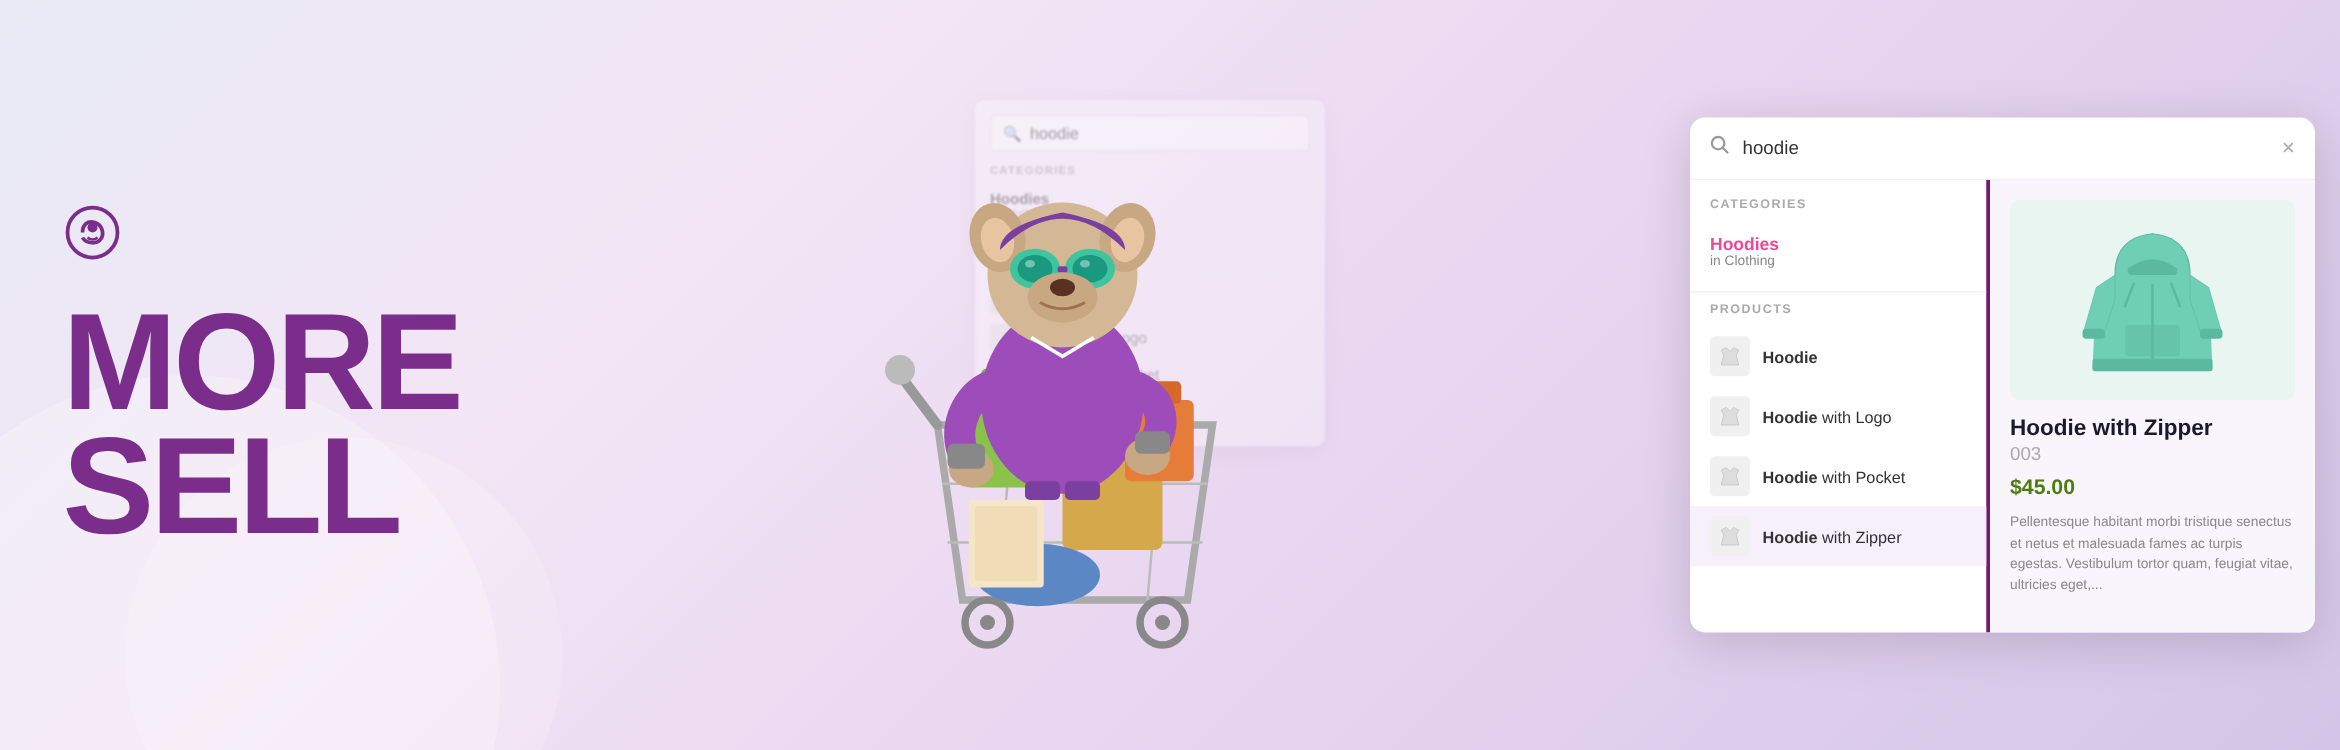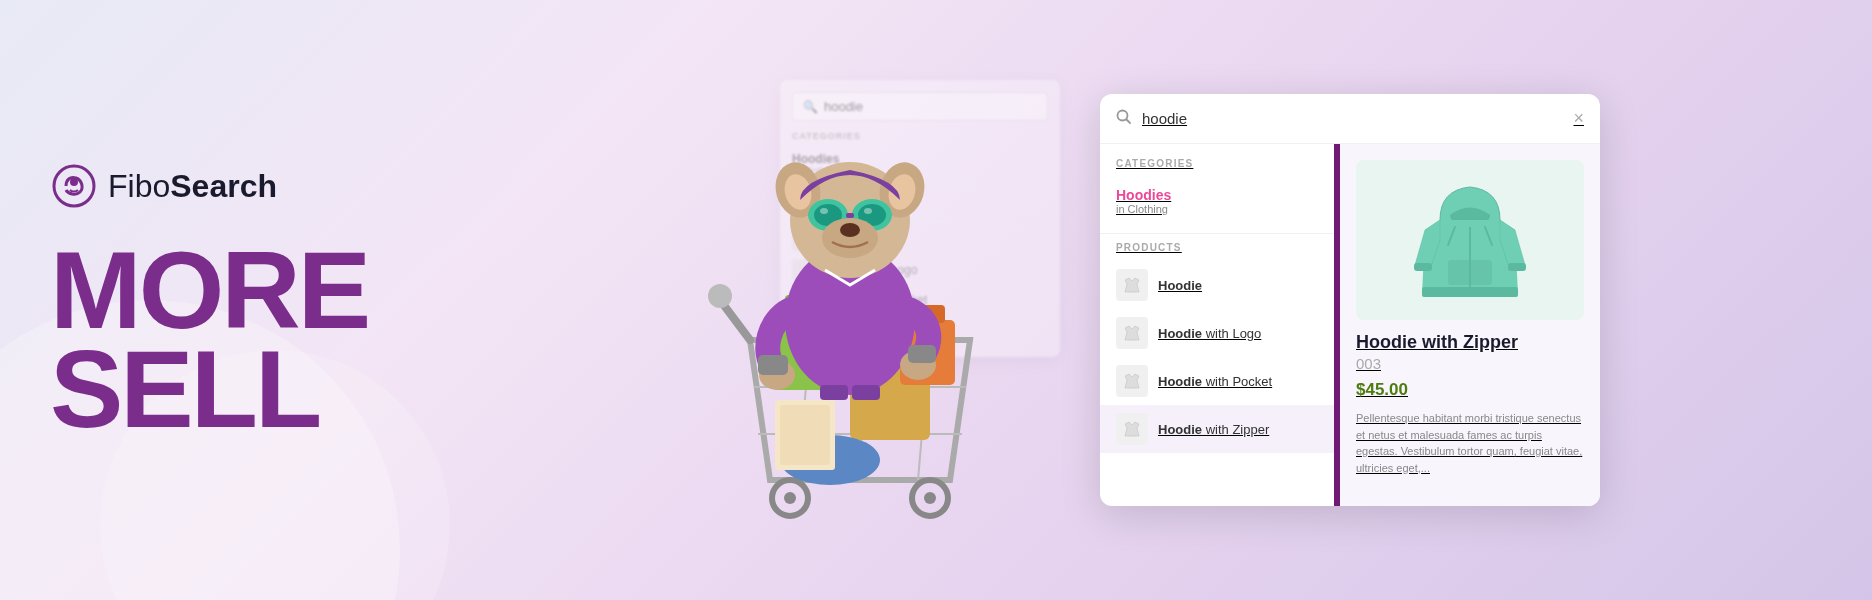--- a/index.html
+++ b/index.html
@@ -174,25 +174,24 @@
       width: 360px;
       height: 480px;
       position: relative;
       z-index: 3;
     }
 
     
     .right-section {
       flex: 1;
       display: flex;
-      justify-content: flex-start;
+      justify-content: flex-end;
       align-items: center;
       z-index: 2;
       padding: 20px;
-      text-decoration: underline;
     }
 
     .search-panel {
       background: white;
       border-radius: 12px;
       box-shadow: 0 8px 40px rgba(0,0,0,0.15);
       width: 500px;
       overflow: hidden;
     }
 
@@ -222,21 +221,21 @@
       font-weight: 300;
     }
 
     .search-body {
       display: flex;
     }
 
     
     .results-column {
       width: 240px;
-      border-right: 6px solid #701a75;
+      border-right: 3px solid #701a75;
       padding: 14px 0;
     }
 
     .section-label {
       font-size: 10px;
       font-weight: 700;
       color: #aaa;
       letter-spacing: 1.2px;
       padding: 0 16px 8px;
       text-transform: uppercase;
@@ -386,23 +385,20 @@
 
   <div class="left-section">
 
     <div class="logo">
       <svg class="logo-icon" viewBox="0 0 48 48" fill="none" xmlns="http://www.w3.org/2000/svg">
         <circle cx="24" cy="24" r="20" fill="none" stroke="#7b2d8b" stroke-width="3"></circle>
         <path d="M16 24 C16 18, 20 14, 26 16 C32 18, 34 26, 30 30 C26 34, 18 32, 16 28" stroke="#7b2d8b" stroke-width="3" fill="none"></path>
         <circle cx="24" cy="20" r="4" fill="#7b2d8b"></circle>
         <path d="M20 28 C22 30, 26 30, 28 28" stroke="#7b2d8b" stroke-width="2" fill="none"></path>
       </svg>
-      <div class="logo-text">
-        <span>Fibo</span><strong>Search</strong>
-      </div>
     </div>
 
     <div class="sell-more">
       <div>MORE</div>
       <div>SELL</div>
     </div>
 
   </div>
 
   <div class="middle-section">

